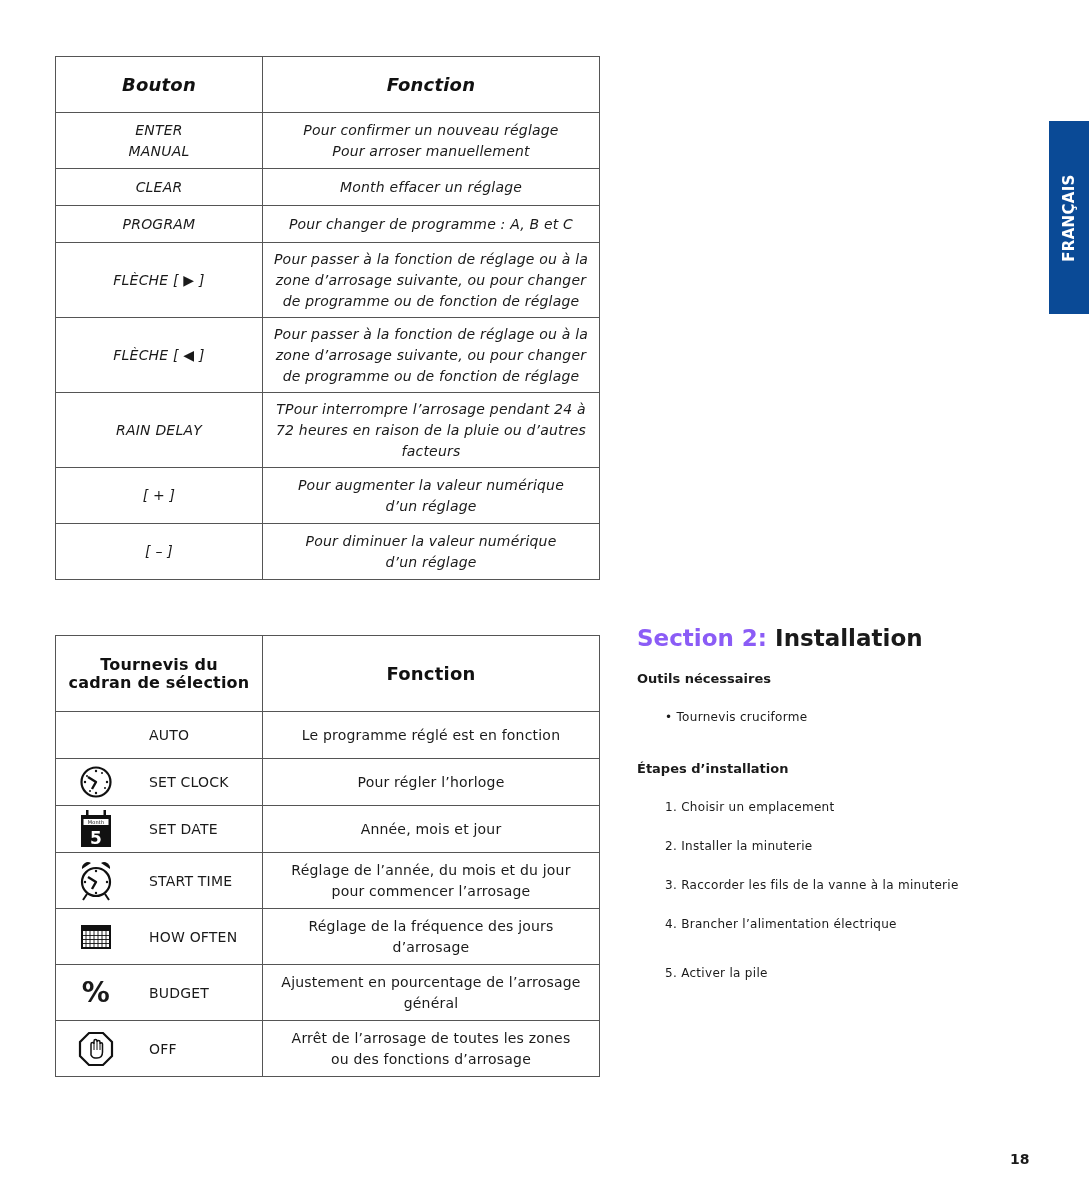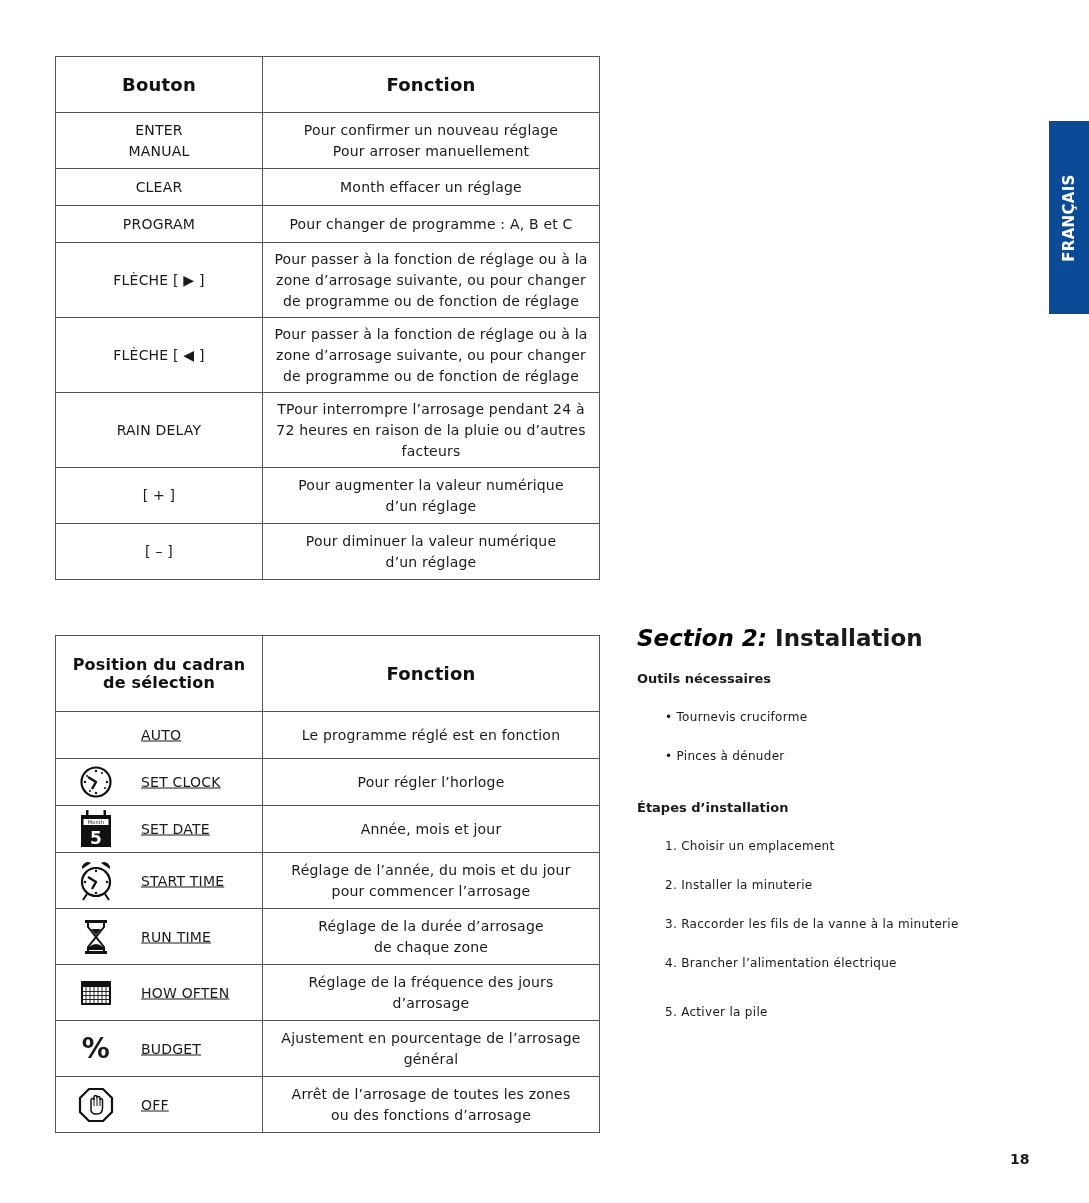--- a/index.html
+++ b/index.html
@@ -11,41 +11,41 @@
     position: absolute; left: 55px; border-collapse: collapse;
     width: 545px; table-layout: fixed;
   }
   table.spec td, table.spec th {
     border: 1.5px solid #555; text-align: center; vertical-align: middle;
     font-size: 14px; line-height: 21px; font-weight: normal; padding: 0 10px;
     letter-spacing: 0.2px;
   }
   table.spec th { font-weight: bold; font-size: 18px; color: #111; }
   table.spec col.c1 { width: 207px; }
-  #t1 { top: 56px; }
+  #t1 { top: 56px; font-style: italic; }
   #t2 { top: 635px; }
   #t2 th.h1 { font-size: 16px; line-height: 18px; }
   .dialcell { position: relative; text-align: left !important; padding: 0 !important; }
   .dialcell .ico { position: absolute; left: 22px; top: 50%; transform: translateY(-50%); width: 36px; height: 36px; display:flex; align-items:center; justify-content:center; }
-  .dialcell .lbl { position: absolute; left: 85px; top: 50%; transform: translateY(-50%); white-space: nowrap; text-decoration: underline; }
+  .dialcell .lbl { position: absolute; left: 93px; top: 50%; transform: translateY(-50%); white-space: nowrap; }
   .pct { font-size: 28px; font-weight: bold; line-height: 1; }
 
   .lang-tab {
     position: absolute; left: 1049px; top: 121px; width: 40px; height: 193px;
     background: #0a4a96;
   }
   .lang-tab span {
     position: absolute; left: 50%; top: 50%;
     transform: translate(-50%, -50%) rotate(-90deg);
     color: #fff; font-weight: bold; font-size: 15px; white-space: nowrap; letter-spacing: 0.3px;
   }
 
   .install { position: absolute; left: 637px; top: 622px; width: 420px; }
   .install h2 { margin: 0; font-size: 23px; font-weight: bold; line-height: 32px; }
-  .install h2 .sec { color: #000000; font-style: italic; }
+  .install h2 .sec { color: #8b5cf6; }
   .install h3 { margin: 0; font-size: 13px; font-weight: bold; line-height: 20px; }
   .install .item { font-size: 12px; line-height: 20px; padding-left: 28px; letter-spacing: 0.3px; }
   .page-num { position: absolute; left: 1010px; top: 1151px; font-weight: bold; font-size: 14px; }
 </style>
 </head>
 <body>
 
 <table class="spec" id="t1">
   <colgroup>
       <col class="c1">
@@ -95,21 +95,21 @@
 </tbody>
   </table>
 
 <table class="spec" id="t2">
   <colgroup>
       <col class="c1">
       <col>
     </colgroup>
   <tbody>
       <tr style="height:76px">
-    <th class="h1">Position du cadran de sélection</th>
+    <th class="h1">Tournevis du cadran de sélection</th>
     <th>Fonction</th>
   </tr>
   <tr style="height:47px">
     <td class="dialcell">
       <span class="lbl">AUTO</span>
     </td>
     <td>Le programme réglé est en fonction</td>
   </tr>
   <tr style="height:47px">
     <td class="dialcell">
@@ -167,36 +167,20 @@
             </svg>
       </span>
       <span class="lbl">START TIME</span>
     </td>
     <td style="white-space:pre-line">Réglage de l’année, du mois et du jour
 pour commencer l’arrosage</td>
   </tr>
   <tr style="height:56px">
     <td class="dialcell">
       <span class="ico">
-        <svg width="26" height="36" viewBox="0 0 26 36">
-              <rect x="2" y="1" width="22" height="3" fill="#111"></rect>
-              <rect x="2" y="32" width="22" height="3" fill="#111"></rect>
-              <path d="M5 4 L5 8 L13 18 L5 28 L5 32 M21 4 L21 8 L13 18 L21 28 L21 32" fill="none" stroke="#111" stroke-width="2"></path>
-              <path d="M8 10 L18 10 L13 16 Z" fill="#111"></path>
-              <path d="M6 31 L20 31 L20 28 Q13 22 6 28 Z" fill="#111"></path>
-            </svg>
-      </span>
-      <span class="lbl">RUN TIME</span>
-    </td>
-    <td style="white-space:pre-line">Réglage de la durée d’arrosage
-de chaque zone</td>
-  </tr>
-  <tr style="height:56px">
-    <td class="dialcell">
-      <span class="ico">
         <svg width="30" height="24" viewBox="0 0 30 24">
               <rect x="1" y="1" width="28" height="22" fill="#fff" stroke="#111" stroke-width="2"></rect>
               <rect x="1" y="1" width="28" height="5" fill="#111"></rect>
               <g stroke="#111" stroke-width="0.9">
                 <path d="M1 10.5 H29 M1 14.5 H29 M1 18.5 H29"></path>
                 <path d="M5 6 V23 M9 6 V23 M13 6 V23 M17 6 V23 M21 6 V23 M25 6 V23"></path>
               </g>
             </svg>
       </span>
       <span class="lbl">HOW OFTEN</span>
@@ -230,21 +214,20 @@
   </table>
 
 <div class="lang-tab">
   <span>FRANÇAIS</span>
 </div>
 
 <div class="install">
   <h2><span class="sec">Section 2:</span> <span>Installation</span></h2>
   <h3 style="margin-top:15px">Outils nécessaires</h3>
   <div class="item" style="margin-top:18px">• Tournevis cruciforme</div>
-  <div class="item" style="margin-top:19px">• Pinces à dénuder</div>
   <h3 style="margin-top:32px">Étapes d’installation</h3>
   <div class="item" style="margin-top:18px">1. Choisir un emplacement</div>
   <div class="item" style="margin-top:19px">2. Installer la minuterie</div>
   <div class="item" style="margin-top:19px">3. Raccorder les fils de la vanne à la minuterie</div>
   <div class="item" style="margin-top:19px">4. Brancher l’alimentation électrique</div>
   <div class="item" style="margin-top:29px">5. Activer la pile</div>
 </div>
 
 <div class="page-num">18</div>
 

